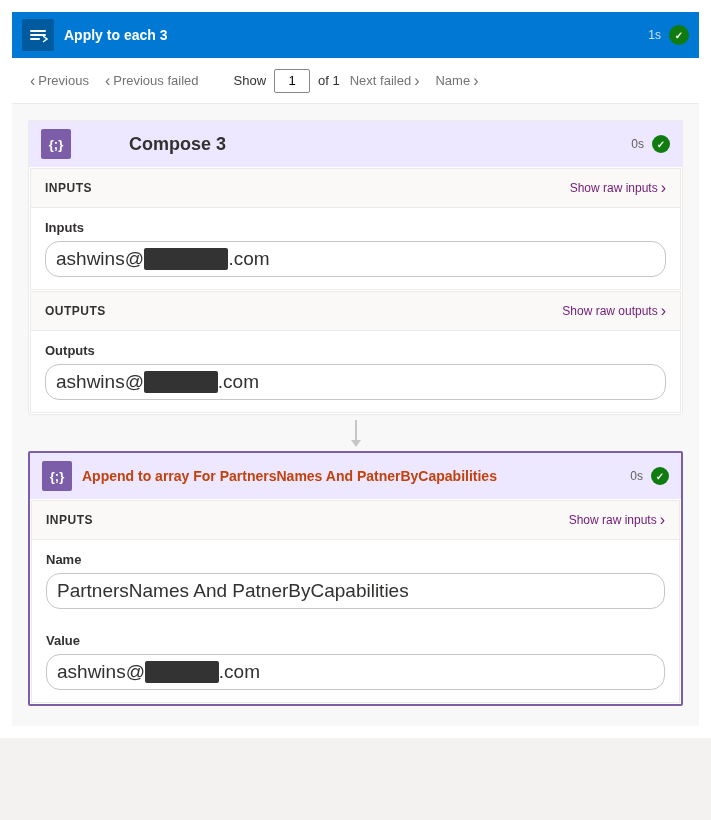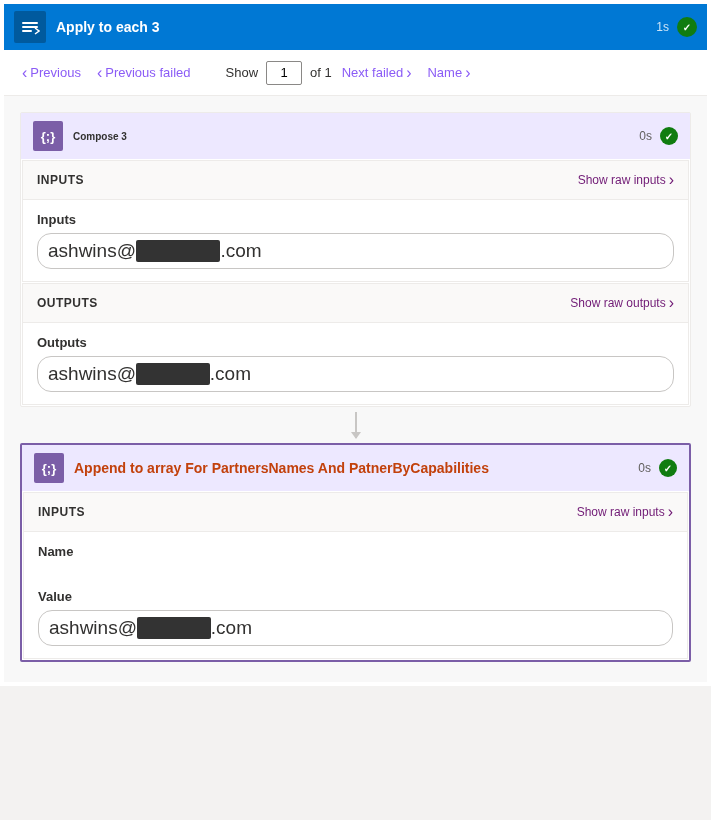--- a/index.html
+++ b/index.html
@@ -7,21 +7,21 @@
       font-family: 'Segoe UI', Arial, sans-serif;
       font-size: 13px;
       background: #f3f2f1;
       width: 711px;
       min-height: 820px;
     }
 
     .outer-wrapper {
       background: #fff;
       margin: 0;
-      padding: 4px;
+      padding: 12px;
     }
 
     
     .apply-header {
       display: flex;
       align-items: center;
       background: #0078d4;
       color: white;
       height: 46px;
       padding: 0 10px;
@@ -67,21 +67,21 @@
       background: #fff;
       border-bottom: 1px solid #edebe9;
       gap: 4px;
     }
     .nav-btn {
       display: flex;
       align-items: center;
       gap: 3px;
       background: none;
       border: none;
-      color: #8b5cf6;
+      color: #737373;
       cursor: pointer;
       font-size: 13px;
       padding: 4px 6px;
       border-radius: 2px;
     }
     .show-label {
       margin-left: 25px;
       color: #323130;
       font-size: 13px;
     }
@@ -130,23 +130,24 @@
       margin-right: 10px;
       flex-shrink: 0;
     }
     .compose-icon span {
       color: white;
       font-size: 13px;
       font-weight: bold;
     }
     .compose-title {
       flex: 1;
-      font-size: 10px;
+      font-size: 18px;
       font-weight: 600;
       color: #323130;
+      margin-left: 48px;
     }
     .compose-duration {
       font-size: 12px;
       color: #605e5c;
       margin-right: 8px;
     }
     .compose-success {
       width: 18px;
       height: 18px;
       background: #107c10;
@@ -414,20 +415,21 @@
       <div class="section-panel">
         <div class="section-header">
           <span class="section-title">INPUTS</span>
           <a class="section-link">
             <span>Show raw inputs</span>
             <span class="chevron-right"></span>
           </a>
         </div>
         <div class="field-block">
           <div class="field-label">Name</div>
+          <div class="field-value">PartnersNames And PatnerByCapabilities</div>
         </div>
         <div class="field-block">
           <div class="field-label">Value</div>
           <div class="field-value">
             ashwins@<span class="redacted">&nbsp;&nbsp;&nbsp;&nbsp;&nbsp;&nbsp;&nbsp;&nbsp;&nbsp;&nbsp;&nbsp;&nbsp;&nbsp;&nbsp;</span>.com
           </div>
         </div>
       </div>
 
     </div>

